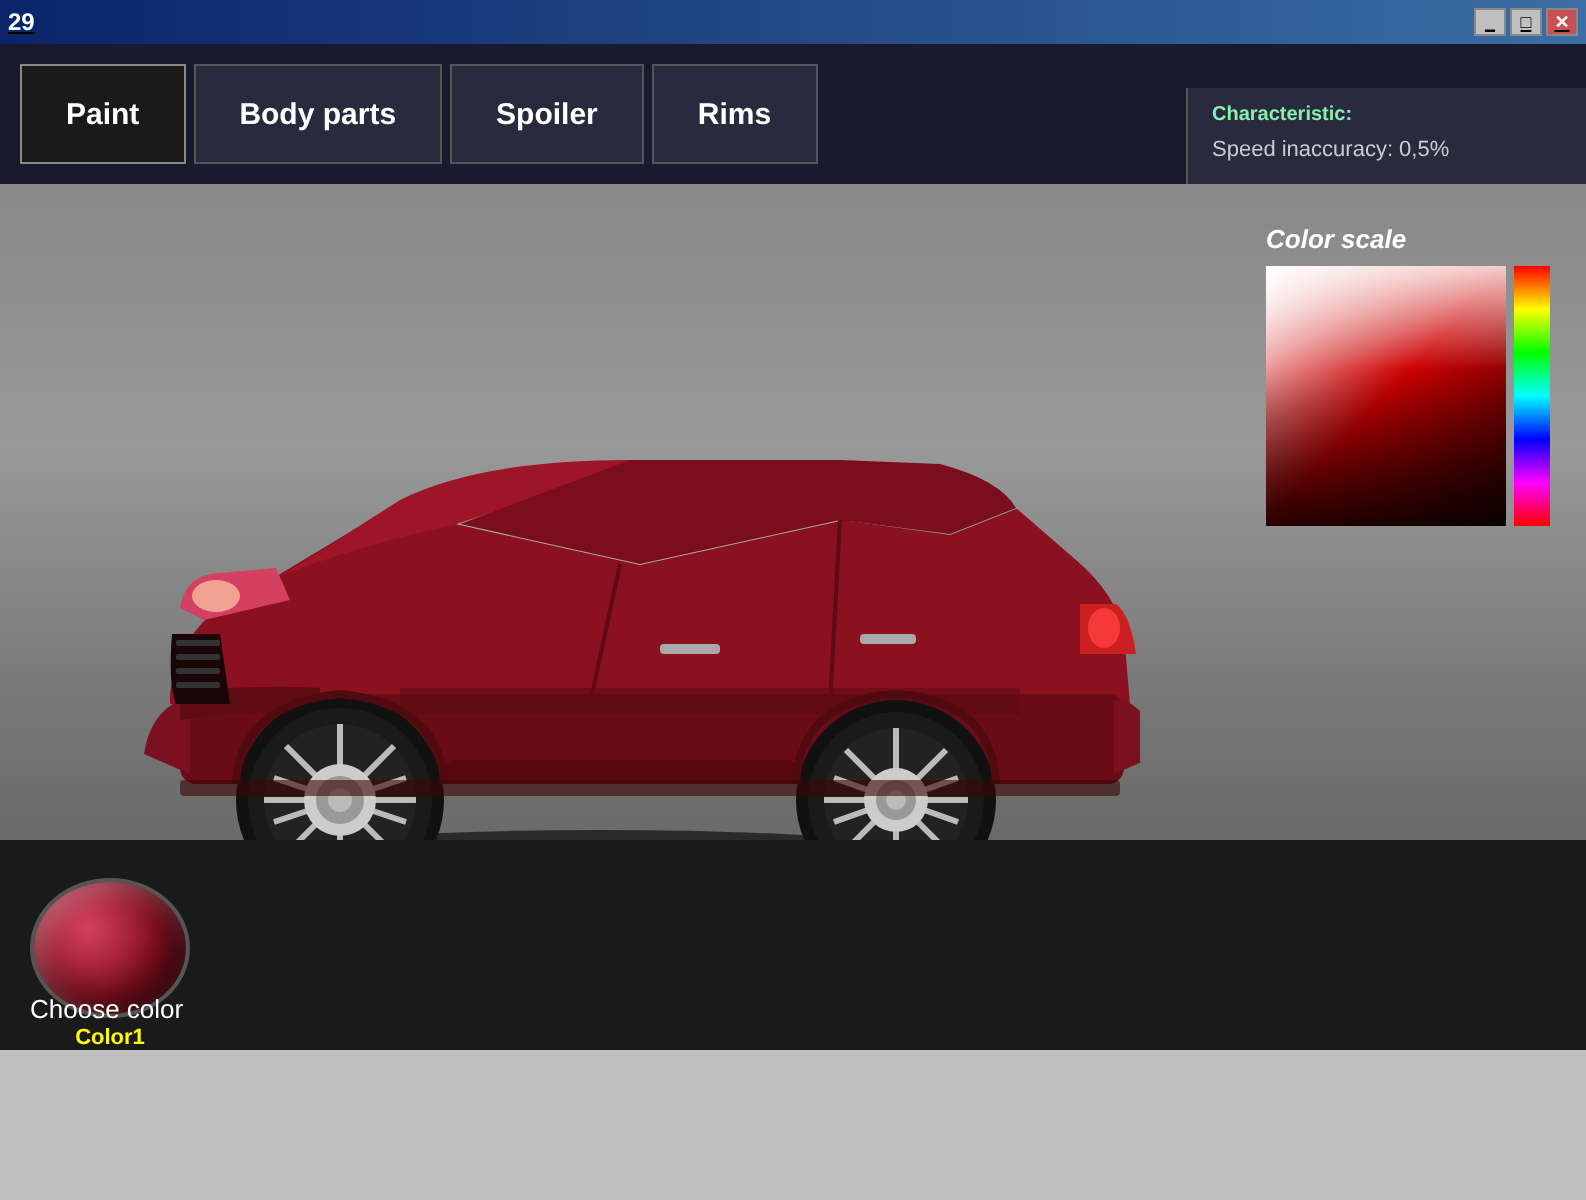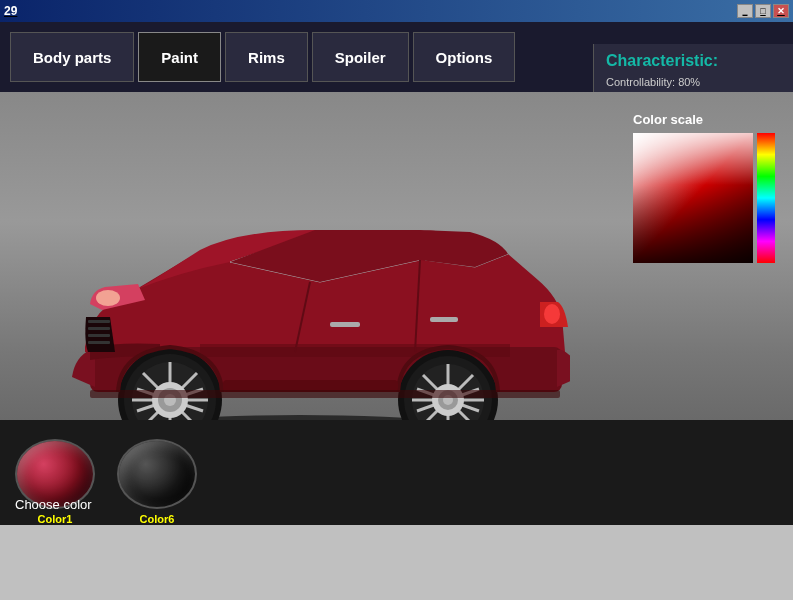--- a/index.html
+++ b/index.html
@@ -76,22 +76,22 @@
       position: absolute;
       top: 22px;
       right: 0;
       width: 200px;
       height: 70px;
       background: #2a2a3e;
       padding: 8px 12px;
       border-left: 1px solid #555;
     }
     #char-panel .char-title {
-      color: #14b8a6;
-      font-size: 16px;
+      color: #86efac;
+      font-size: 10px;
       font-weight: bold;
       margin-bottom: 4px;
     }
     #char-panel .char-line {
       color: #ccc;
       font-size: 11px;
       line-height: 1.6;
     }
 
     
@@ -111,20 +111,21 @@
       width: 550px;
       height: 340px;
     }
 
     
     #color-scale-panel {
       position: absolute;
       top: 20px;
       right: 10px;
       width: 150px;
+      font-style: italic;
     }
     #color-scale-title {
       color: white;
       font-size: 13px;
       font-weight: bold;
       margin-bottom: 6px;
     }
     #color-scale-container {
       display: flex;
       gap: 4px;
@@ -231,29 +232,27 @@
   <span id="title-text">29</span>
   <div id="window-controls">
     <div class="win-btn">_</div>
     <div class="win-btn">□</div>
     <div class="win-btn close">✕</div>
   </div>
 </div>
 
 <div style="position:relative; width:793px; height:70px;">
   <div id="nav-bar">
+    <div class="nav-item active">Paint</div>
     <div class="nav-item">Body parts</div>
-    <div class="nav-item active">Paint</div>
+    <div class="nav-item">Spoiler</div>
     <div class="nav-item">Rims</div>
-    <div class="nav-item">Spoiler</div>
-    <div class="nav-item">Options</div>
   </div>
   <div id="char-panel">
     <div class="char-title">Characteristic:</div>
-    <div class="char-line">Controllability: 80%</div>
     <div class="char-line">Speed inaccuracy: 0,5%</div>
   </div>
 </div>
 
 <div id="main-area">
 
   <div id="car-svg-container">
     <svg width="540" height="320" viewBox="0 0 540 320" xmlns="http://www.w3.org/2000/svg">
 
       <ellipse cx="270" cy="295" rx="220" ry="22" fill="rgba(0,0,0,0.6)"></ellipse>
@@ -355,18 +354,14 @@
 </div>
 
 <div style="position:relative; background:#1a1a1a; width:793px;">
   <span id="choose-color-label" style="position:absolute; top:-28px; left:15px; color:white; font-size:13px; z-index:10;">Choose color</span>
 
   <div id="bottom-panel">
     <div class="color-swatch-container">
       <div class="color-swatch" style="background: radial-gradient(circle at 35% 35%, #d44060, #8B1020 55%, #3a0510);"></div>
       <span class="color-swatch-label">Color1</span>
     </div>
-    <div class="color-swatch-container">
-      <div class="color-swatch" style="background: radial-gradient(circle at 35% 35%, #555555, #1a1a1a 55%, #000000);"></div>
-      <span class="color-swatch-label">Color6</span>
-    </div>
   </div>
 </div>
 
 </body></html>

